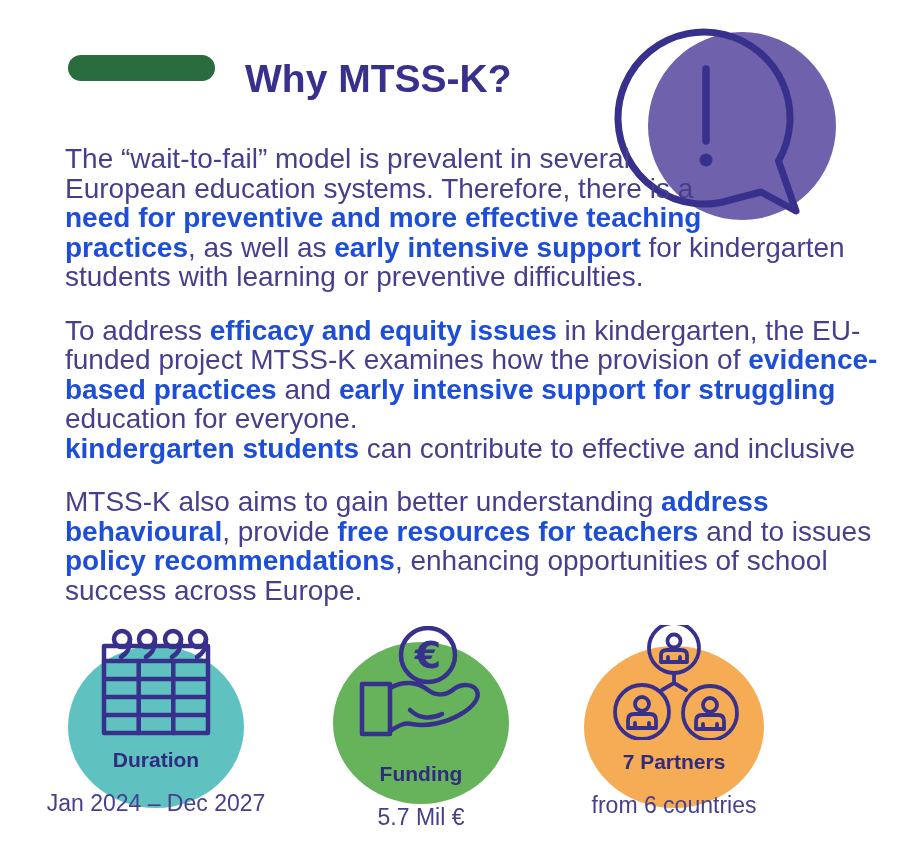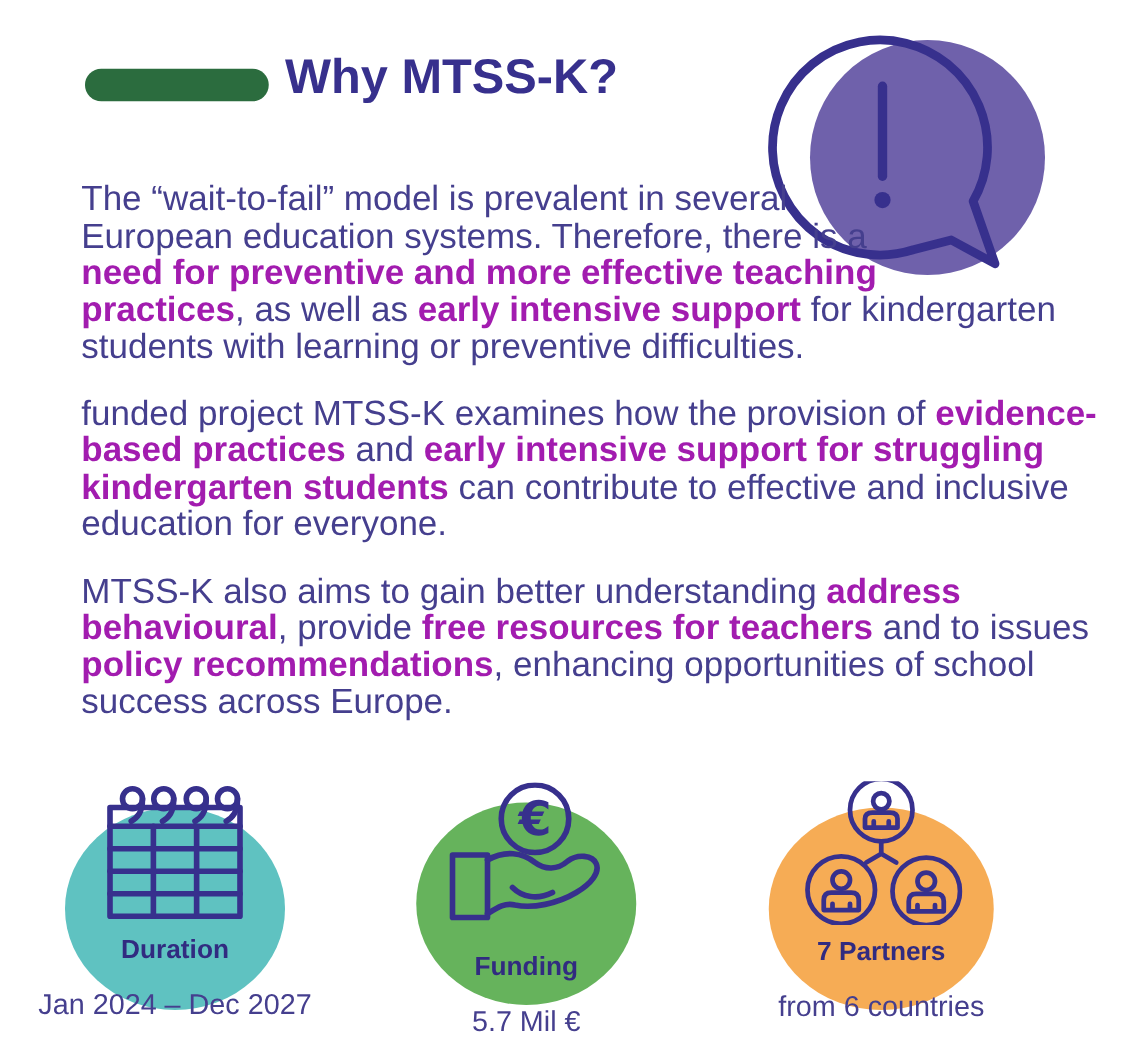--- a/index.html
+++ b/index.html
@@ -3,43 +3,43 @@
 <meta charset="utf-8">
 <style>
   html,body{margin:0;padding:0;background:#fff;}
   .page{
     position:relative;width:907px;height:850px;background:#ffffff;overflow:hidden;
     font-family:"Liberation Sans","DejaVu Sans",sans-serif;
   }
   
   .accent-pill{position:absolute;left:68px;top:55px;width:147px;height:26px;border-radius:14px;background:#2b6c3e;}
   .page-title{
-    position:absolute;left:228px;top:40px;margin:0;
+    position:absolute;left:228px;top:40px;margin:17px;
     font-size:39px;font-weight:700;color:#37308d;letter-spacing:0;
   }
   
   .hero-icon{position:absolute;left:612px;top:25px;width:235px;height:197px;}
   
   .body-copy{position:absolute;left:65px;top:144px;width:790px;color:#453f8e;font-size:28px;}
   .paragraph{margin:0 0 24px 0;}
   .paragraph .line{line-height:29.5px;white-space:nowrap;}
-  .paragraph strong{color:#a21caf;font-weight:700;}
+  .paragraph strong{color:#1d4ed8;font-weight:700;}
   
   .badge{position:absolute;width:280px;display:flex;flex-direction:column;align-items:center;}
   .badge-circle{position:absolute;left:50%;transform:translateX(-50%);width:176px;height:162px;border-radius:50%;z-index:0;}
   .badge-icon{position:relative;z-index:1;}
   .badge-title{position:relative;z-index:1;font-size:21px;font-weight:700;color:#312b80;white-space:nowrap;}
   .badge-subtitle{position:relative;z-index:1;font-size:23px;color:#453f8e;white-space:nowrap;margin-top:18px;}
-  .badge-duration{left:0px;top:626px;justify-content:space-between;}
+  .badge-duration{left:16px;top:626px;justify-content:space-between;}
   .badge-duration .badge-circle{top:20px;}
   .badge-duration .badge-title{margin-top:10px;}
   .badge-funding{left:281px;top:626px;}
   .badge-funding .badge-circle{top:16px;}
   .badge-funding .badge-title{margin-top:24px;}
-  .badge-partners{left:565px;top:625px;}
+  .badge-partners{left:534px;top:625px;}
   .badge-partners .badge-circle{top:21px;width:180px;}
   .badge-partners .badge-title{margin-top:10px;}
   svg .stroke{fill:none;stroke:#37308d;stroke-linecap:round;stroke-linejoin:round;}
 </style>
 </head>
 <body>
 
 <div class="page">
 
   <div class="accent-pill"></div>
@@ -54,24 +54,25 @@
 
   <div class="body-copy">
     <div class="paragraph">
         <div class="line"><span>The “wait-to-fail” model is prevalent in several</span></div>
         <div class="line"><span>European education systems. Therefore, there is a</span></div>
         <div class="line"><strong>need for preventive and more effective teaching</strong></div>
         <div class="line"><strong>practices</strong><span>, as well as </span><strong>early intensive support</strong><span> for kindergarten</span></div>
         <div class="line"><span>students with learning or preventive difficulties.</span></div>
       </div>
     <div class="paragraph">
+        <div class="line"><span>To address </span><strong>efficacy and equity issues</strong><span> in kindergarten, the EU-</span></div>
         <div class="line"><span>funded project MTSS-K examines how the provision of </span><strong>evidence-</strong></div>
         <div class="line"><strong>based practices</strong><span> and </span><strong>early intensive support for struggling</strong></div>
+        <div class="line"><span>education for everyone.</span></div>
         <div class="line"><strong>kindergarten students</strong><span> can contribute to effective and inclusive</span></div>
-        <div class="line"><span>education for everyone.</span></div>
       </div>
     <div class="paragraph">
         <div class="line"><span>MTSS-K also aims to gain better understanding </span><strong>address</strong></div>
         <div class="line"><strong>behavioural</strong><span>, provide </span><strong>free resources for teachers</strong><span> and to issues</span></div>
         <div class="line"><strong>policy recommendations</strong><span>, enhancing opportunities of school</span></div>
         <div class="line"><span>success across Europe.</span></div>
       </div>
   </div>
 
   <div class="badge badge-duration">

